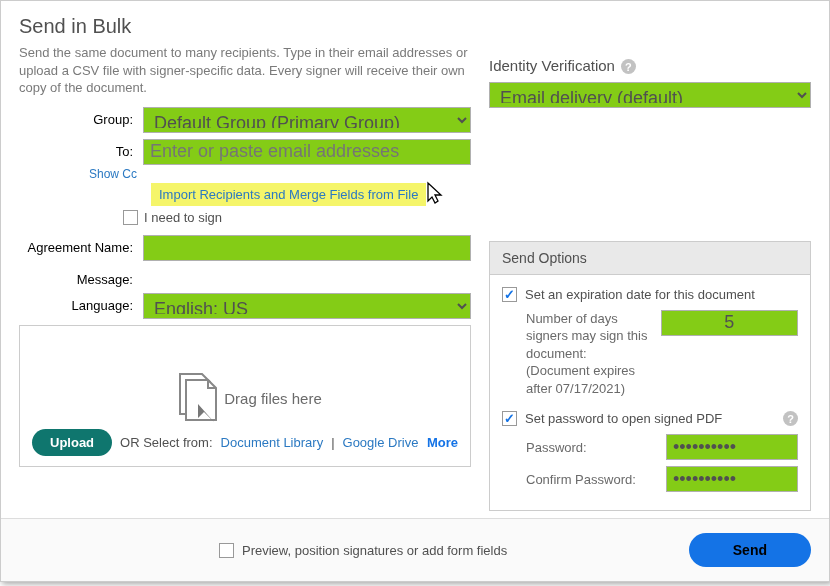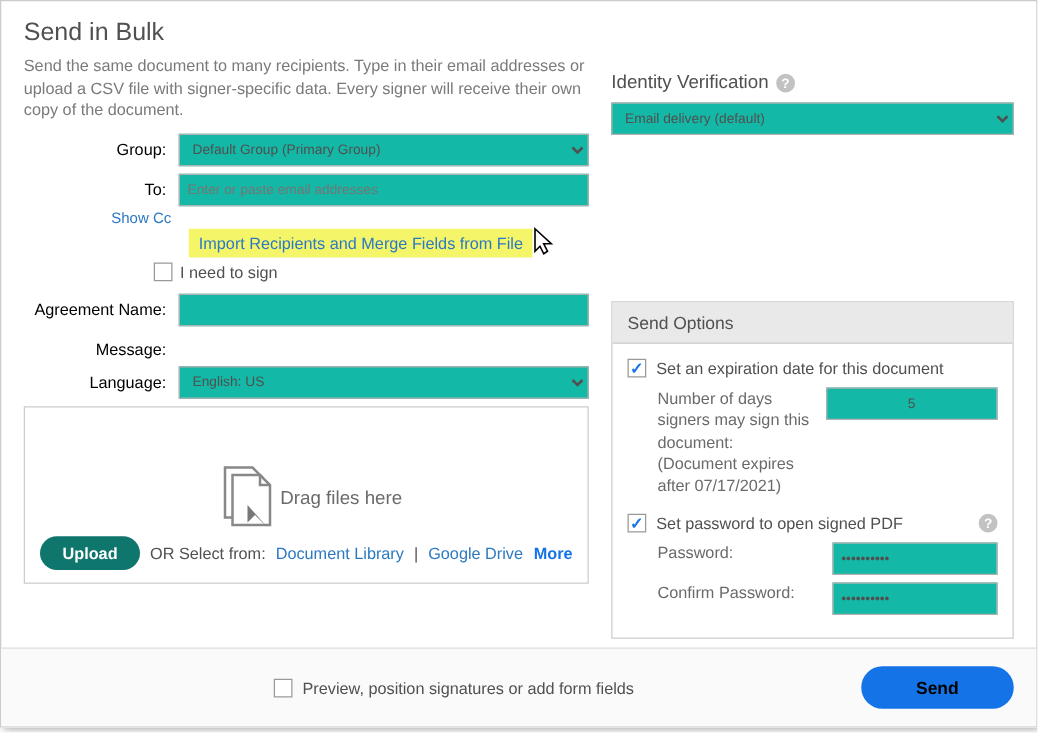--- a/index.html
+++ b/index.html
@@ -49,24 +49,24 @@
       padding-right: 10px;
       padding-top: 5px;
       color: #000000;
       font-size: 13px;
     }
     .form-control { flex: 1; }
     select, input[type="text"], input[type="password"], textarea {
       width: 100%;
       border: 1px solid #b0b0b0;
       padding: 4px 6px;
-      font-size: 11px;
+      font-size: 18px;
       font-family: inherit;
       color: #505050;
-      background: #14b8a6;
+      background: #84cc16;
     }
     select { height: 26px; }
     input[type="text"], input[type="password"] { height: 26px; }
     textarea { resize: both; }
     .link { color: #2b79c2; cursor: pointer; }
     .show-cc {
       font-size: 12px;
       color: #2b79c2;
       text-align: right;
       width: 124px;
@@ -164,21 +164,21 @@
       display: flex;
       justify-content: space-between;
       align-items: flex-start;
     }
     .days-input {
       width: 36px;
       text-align: center;
     }
     .pwd-row {
       display: flex;
-      align-items: flex-start;
+      align-items: center;
       margin-left: 24px;
       margin-bottom: 6px;
       gap: 10px;
     }
     .pwd-label { width: 130px; color: #6a6a6a; }
     .pwd-input { flex: 1; }
     .dropzone {
       border: 1px solid #ccc;
       height: 142px;
       margin-top: 6px;

